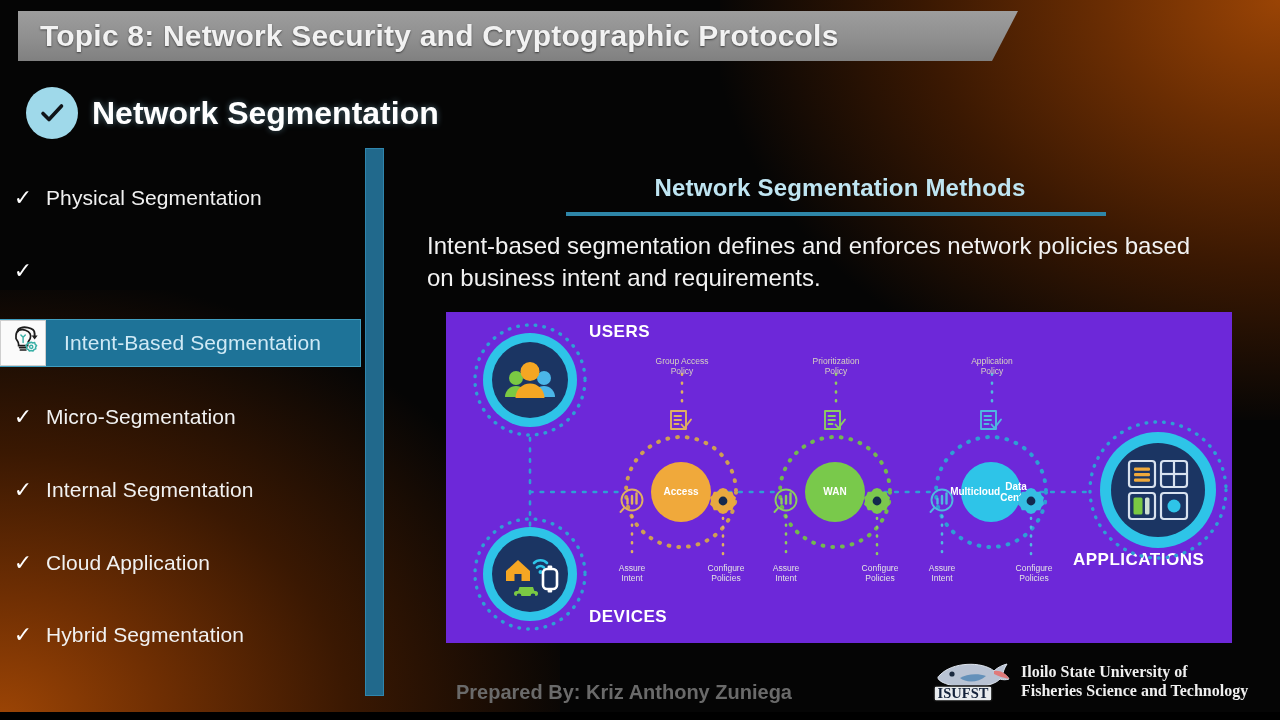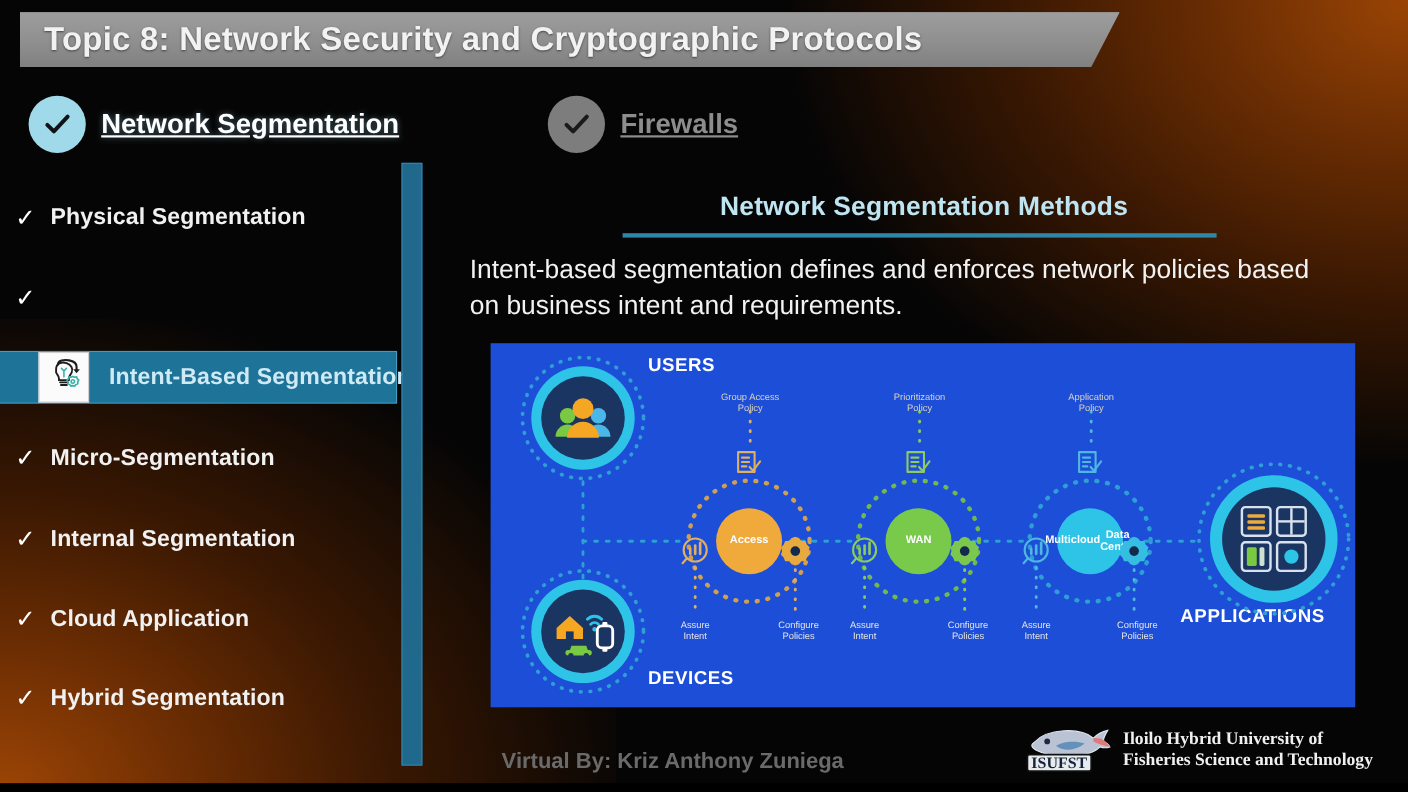--- a/index.html
+++ b/index.html
@@ -38,36 +38,36 @@
 
   
   #tabs { position:absolute; left:0; top:82px; width:1280px; height:62px; }
   .tab { position:absolute; display:flex; align-items:center; gap:14px; }
   .tab-circle {
     width:52px; height:52px; border-radius:50%;
     display:flex; align-items:center; justify-content:center;
     flex:none;
   }
   .tab-circle svg { display:block; }
-  .tab-label { font-size:25px; font-weight:bold; white-space:nowrap;text-decoration:underline; }
+  .tab-label { font-size:32px; font-weight:bold; white-space:nowrap; }
   .tab.active .tab-label { color:#ffffff; text-shadow:0 0 6px rgba(150,210,235,.45); }
   .tab.inactive .tab-label { color:#8d8d8d; }
 
   
   #sidebar { position:absolute; left:0; top:150px; width:360px; height:560px; }
   .side-item {
     position:absolute; left:0; width:360px; height:46px;
     display:flex; align-items:center;
   }
   .side-check {
     width:46px; flex:none; text-align:center;
     color:#ffffff; font-size:22px; line-height:1;
   }
   .side-label {
-    font-size:21px; font-weight:bold; color:#f1f1f1; white-space:nowrap;
+    font-size:21px; font-weight:normal; color:#f1f1f1; white-space:nowrap;
     letter-spacing:.1px;
   }
   .side-item.active { background:#1e7398; box-shadow:0 0 0 1px #3f9ec0; }
   .side-item.active .side-label { color:#cfe9f5; }
   .icon-box {
     width:46px; height:46px; flex:none; background:#fbfbfb;
     display:flex; align-items:center; justify-content:center;
     border:1px solid #cfcfcf;
   }
   #side-divider {
@@ -86,21 +86,21 @@
     background:#2e86a8;
   }
   #content-body {
     position:absolute; left:427px; top:230px; width:790px;
     font-size:24px; color:#f2f2f2; line-height:1.34;
   }
 
   
   #diagram {
     position:absolute; left:446px; top:312px; width:786px; height:331px;
-    background:#1d4ed8;
+    background:#6d28d9;
   }
   .dlabel { position:absolute; color:#ffffff; font-weight:bold; }
   #lbl-users { left:143px; top:10px; font-size:17px; letter-spacing:.5px; }
   #lbl-devices { left:143px; top:295px; font-size:17px; letter-spacing:.5px; }
   #lbl-apps { left:627px; top:238px; font-size:17px; letter-spacing:.5px; }
 
   .endpoint { position:absolute; width:116px; height:116px; }
   .ep-dots { position:absolute; inset:0; }
   .ep-ring {
     position:absolute; left:11px; top:11px; width:94px; height:94px;
@@ -154,44 +154,36 @@
 
   <div class="tab active" style="left:26px; top:5px;">
     <div class="tab-circle" style="background:#9fd9ea;">
       <svg class="icn" width="30" height="30" viewBox="0 0 30 30">
         <path d="M6 15.5 L12 21.5 L24.5 8" stroke="#101418" stroke-width="3.6" fill="none" stroke-linecap="round" stroke-linejoin="round"></path>
       </svg>
     </div>
     <div class="tab-label">Network Segmentation</div>
   </div>
 
-  <div class="tab inactive" style="left:498px; top:5px;">
-    <div class="tab-circle" style="background:#7d7d7d;">
-      <svg class="icn" width="30" height="30" viewBox="0 0 30 30">
-        <path d="M6 15.5 L12 21.5 L24.5 8" stroke="#1a1a1a" stroke-width="3.6" fill="none" stroke-linecap="round" stroke-linejoin="round"></path>
-      </svg>
-    </div>
-    <div class="tab-label">Firewalls</div>
-  </div>
 
 
 </div>
 
 <div id="sidebar">
 
   <div class="side-item" style="top:25px;">
     <div class="side-check">✓</div>
     <div class="side-label">Physical Segmentation</div>
   </div>
 
   <div class="side-item" style="top:98px;">
     <div class="side-check">✓</div>
   </div>
 
-  <div class="side-item active" style="top:170px;padding-left:35px;">
+  <div class="side-item active" style="top:170px;">
     <div class="icon-box">
       <svg class="icn" width="36" height="34" viewBox="0 0 36 34">
         <path d="M11 9.5 C11 4.5 16 2.5 20.5 4.2 C25 5.8 26.5 9 25.2 12.5 C24.4 14.6 22.6 15.6 22.6 18.2 L22.6 19.6 L13.6 19.6 L13.6 18.2 C13.6 15.6 11.8 14.6 11 12.5 Z" fill="none" stroke="#1d1d1d" stroke-width="1.7"></path>
         <path d="M14.6 21.6 L21.6 21.6 M15.4 24 L20.8 24" stroke="#1d1d1d" stroke-width="1.7" stroke-linecap="round"></path>
         <path d="M18.1 16.6 L18.1 10.6 M18.1 11.2 L15.9 8.9 M18.1 11.2 L20.3 8.9" fill="none" stroke="#39b0a6" stroke-width="1.4" stroke-linecap="round"></path>
         <path d="M12.6 5.6 C12.6 1.6 18 0.8 22.8 1.6 C27 2.3 29.6 3.9 29.6 7.4 L29.6 10.8" fill="none" stroke="#1d1d1d" stroke-width="1.9" stroke-linecap="round"></path>
         <path d="M26.6 9.6 L29.6 13.4 L32.6 9.6 Z" fill="#1d1d1d"></path>
         <path d="M28.9 20 l1.3 -1.7 l2.1 .5 l1 -1.9 l2 .9 l1.6 -1.4" transform="translate(-6,4) scale(0.92)" fill="none" stroke="#39b0a6" stroke-width="0"></path>
         <g transform="translate(26.2,21.6)">
           <path d="M0,-5.4 L1.7,-4.6 L3.5,-5 L4,-3.2 L5.4,-2 L4.4,-0.5 L4.6,1.3 L2.9,1.9 L1.8,3.4 L0,3 L-1.8,3.4 L-2.9,1.9 L-4.6,1.3 L-4.4,-0.5 L-5.4,-2 L-4,-3.2 L-3.5,-5 L-1.7,-4.6 Z" fill="none" stroke="#39b0a6" stroke-width="1.5" stroke-linejoin="round"></path>
@@ -476,30 +468,30 @@
           <rect x="6.5" y="38.5" width="9" height="17" rx="1.5" fill="#7ac943"></rect>
           <rect x="18" y="38.5" width="4.5" height="17" rx="1.5" fill="#cfe0d3"></rect>
           <circle cx="47" cy="47" r="6.5" fill="#2ec4e8"></circle>
         </svg>
       </div>
     </div>
   </div>
 
 </div>
 
-<div id="footer-credit">Virtual By: Kriz Anthony Zuniega</div>
+<div id="footer-credit">Prepared By: Kriz Anthony Zuniega</div>
 
 <div id="footer-logo">
   <svg class="icn" width="82" height="46" viewBox="0 0 82 46">
     <path d="M10 17 C22 4, 52 3, 64 13 C68 9, 73 7, 77 6 C74 11, 73 14, 73 16 C76 17, 78 19, 79 21 C76 22, 73 22, 70 21 C62 30, 30 33, 12 24 C7 21, 7 19, 10 17 Z" fill="#b9c3d4" stroke="#dfe6ef" stroke-width="1"></path>
     <path d="M64 13 C70 12, 76 15, 79 21 C74 20, 68 18, 64 16 Z" fill="#e07a7a"></path>
     <circle cx="22" cy="16" r="2.6" fill="#1b2a3f"></circle>
     <path d="M30 20 C36 16, 48 15, 56 18 C48 25, 36 25, 30 20 Z" fill="#2b6fa8" opacity=".6"></path>
     <rect x="4" y="28" width="58" height="15" rx="2" fill="#e9ecef" stroke="#111" stroke-width="1.6"></rect>
     <text x="33" y="40" font-family="Liberation Serif, serif" font-size="14.5" font-weight="bold" fill="#14223a" text-anchor="middle">ISUFST</text>
   </svg>
   <div id="footer-univ">
-    <div>Iloilo Hybrid University of</div>
+    <div>Iloilo State University of</div>
     <div>Fisheries Science and Technology</div>
   </div>
 </div>
 
 <div id="bottom-strip"></div>
 
 </body></html>

